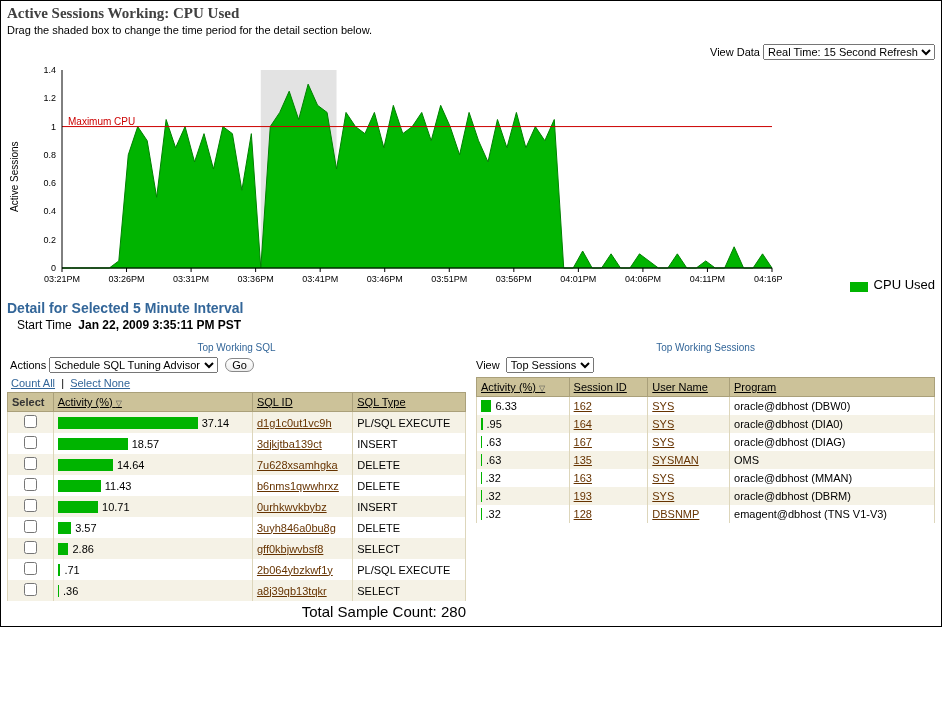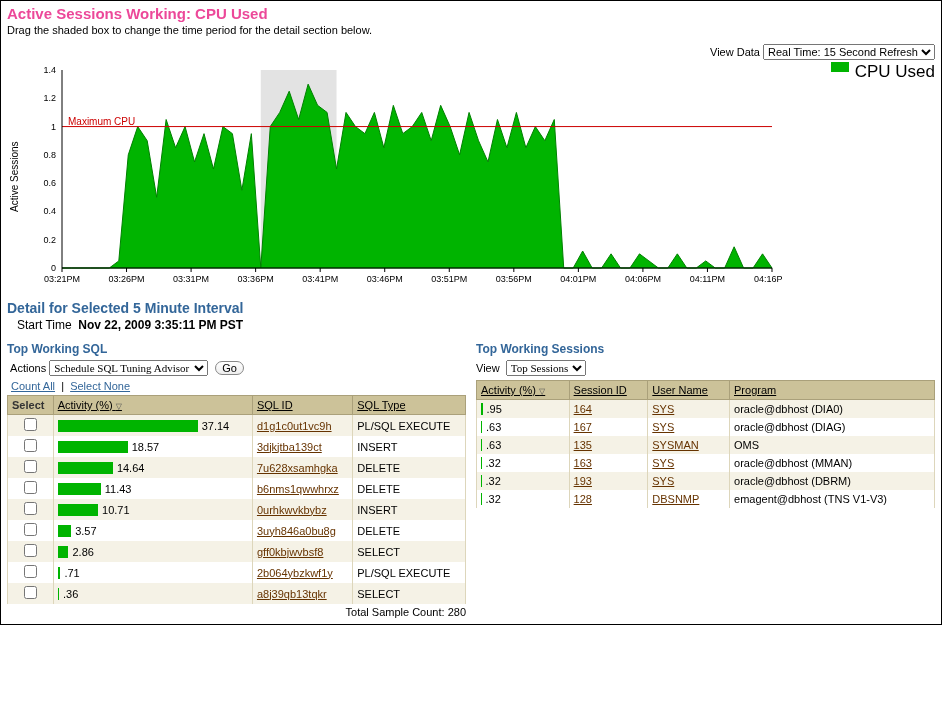--- a/index.html
+++ b/index.html
@@ -1,48 +1,48 @@
 <!DOCTYPE html>
 <html><head>
 <meta charset="utf-8">
 <style>
 * { box-sizing: border-box; margin: 0; padding: 0; }
 body { font-family: Arial, Helvetica, sans-serif; font-size: 11px; color: #000; background: #fff; width: 942px; }
 .wrap { border: 1px solid #000; padding: 4px 6px 6px 6px; }
-.page-title { color: #ec4899; font-size: 15px; font-weight: bold; margin: 0 0 2px 0; }
+.page-title { color: #404040; font-size: 15px; font-weight: bold; margin: 0 0 2px 0; font-family: Liberation Serif, serif; }
 .hint { font-size: 11px; margin-bottom: 8px; }
 .view-row { text-align: right; margin: 4px 0 2px 0; font-size: 11px; }
 .view-row select { font-size: 11px; }
 .chart-area { display: flex; align-items: stretch; }
 .yaxis-label { writing-mode: vertical-rl; transform: rotate(180deg); font-size: 10px; text-align: center; padding: 0 2px; color: #000; }
 .chart-box { flex: 1; position: relative; }
 svg.chart { display: block; }
-.legend { display: flex; align-items: flex-start; font-size: 17px; margin-left: 20px; }
+.legend { display: flex; align-items: flex-end; font-size: 13px; margin-left: 20px; }
 .legend .sw { width: 18px; height: 10px; background: #00b400; margin-right: 6px; }
 .section-title { color: #336699; font-size: 14px; font-weight: bold; margin: 8px 0 2px 0; }
 .start-row { font-size: 12px; margin: 0 0 6px 10px; }
 .start-row .lbl { font-weight: normal; }
 .start-row .val { font-weight: bold; }
 .cols { display: flex; gap: 10px; }
 .col { flex: 1; }
-.sub-title { color: #336699; font-size: 12px; font-weight: bold; margin: 4px 0 4px 0; }
+.sub-title { color: #336699; font-size: 10px; font-weight: normal; margin: 4px 0 4px 0; text-align: center; }
 .actions-row { font-size: 11px; margin-bottom: 4px; }
-.actions-row select { font-size: 11px; font-family: Liberation Serif, serif; }
+.actions-row select { font-size: 11px; }
 .go-btn { font-size: 11px; padding: 0 6px; border: 1px solid #888; border-radius: 10px; background: linear-gradient(#fff,#eee); cursor: pointer; margin-left: 4px; }
 .sel-links a { color: #336699; text-decoration: underline; cursor: pointer; }
 .sel-links { margin: 2px 0 3px 4px; font-size: 11px; }
 table.data { width: 100%; border-collapse: collapse; font-size: 11px; }
 table.data th { background: #ccc299; text-align: left; padding: 3px 4px; border: 1px solid #aaa07a; font-weight: normal; text-decoration: underline; color: #000; }
 table.data th.nolink { text-decoration: none; font-weight: bold; color: #333; }
 table.data td { padding: 3px 4px; border-left: 1px solid #ddd6bb; border-right: 1px solid #ddd6bb; }
 table.data tr.alt td { background: #f5f2e6; }
 .bar-cell { display: flex; align-items: center; gap: 4px; }
 .bar { height: 12px; background: #00b400; }
 a.lnk { color: #663300; text-decoration: underline; cursor: pointer; }
-.total-row { text-align: right; font-size: 11px; margin-top: 2px; }
+.total-row { text-align: right; font-size: 15px; margin-top: 2px; }
 .tri { font-size: 8px; color: #555; }
 </style>
 </head>
 <body>
 <div class="wrap">
 
 <div class="page-title">Active Sessions Working: CPU Used</div>
 <div class="hint">Drag the shaded box to change the time period for the detail section below.</div>
 <div class="view-row">
   <span>View Data</span>
@@ -95,21 +95,21 @@
   </div>
   <div class="legend">
     <div class="sw"></div>
     <span>CPU Used</span>
   </div>
 </div>
 
 <div class="section-title">Detail for Selected 5 Minute Interval</div>
 <div class="start-row">
   <span class="lbl">Start Time</span>
-  &nbsp;<span class="val">Nov 22, 2009 3:35:11 PM PST</span>
+  &nbsp;<span class="val">Jan 22, 2009 3:35:11 PM PST</span>
 </div>
 
 <div class="cols">
   <div class="col">
     <div class="sub-title">Top Working SQL</div>
     <div class="actions-row">
       &nbsp;<span>Actions</span>
       <select><option>Schedule SQL Tuning Advisor</option></select>
       <button class="go-btn">Go</button>
     </div>
@@ -241,20 +241,31 @@
     <table class="data">
       <thead>
             <tr>
         <th><span>Activity (%)</span> <span class="tri">▽</span></th>
         <th>Session ID</th>
         <th>User Name</th>
         <th>Program</th>
       </tr>
           </thead>
       <tbody id="sess-body">
+            <tr>
+              <td>
+                <div class="bar-cell">
+                  <div class="bar" style="width:10.490553529996685px"></div>
+                  <span>6.33</span>
+                </div>
+              </td>
+              <td><a class="lnk">162</a></td>
+              <td><a class="lnk">SYS</a></td>
+              <td>oracle@dbhost (DBW0)</td>
+            </tr>
             <tr class="alt">
               <td>
                 <div class="bar-cell">
                   <div class="bar" style="width:1.5744116672190915px"></div>
                   <span>.95</span>
                 </div>
               </td>
               <td><a class="lnk">164</a></td>
               <td><a class="lnk">SYS</a></td>
               <td>oracle@dbhost (DIA0)</td>

